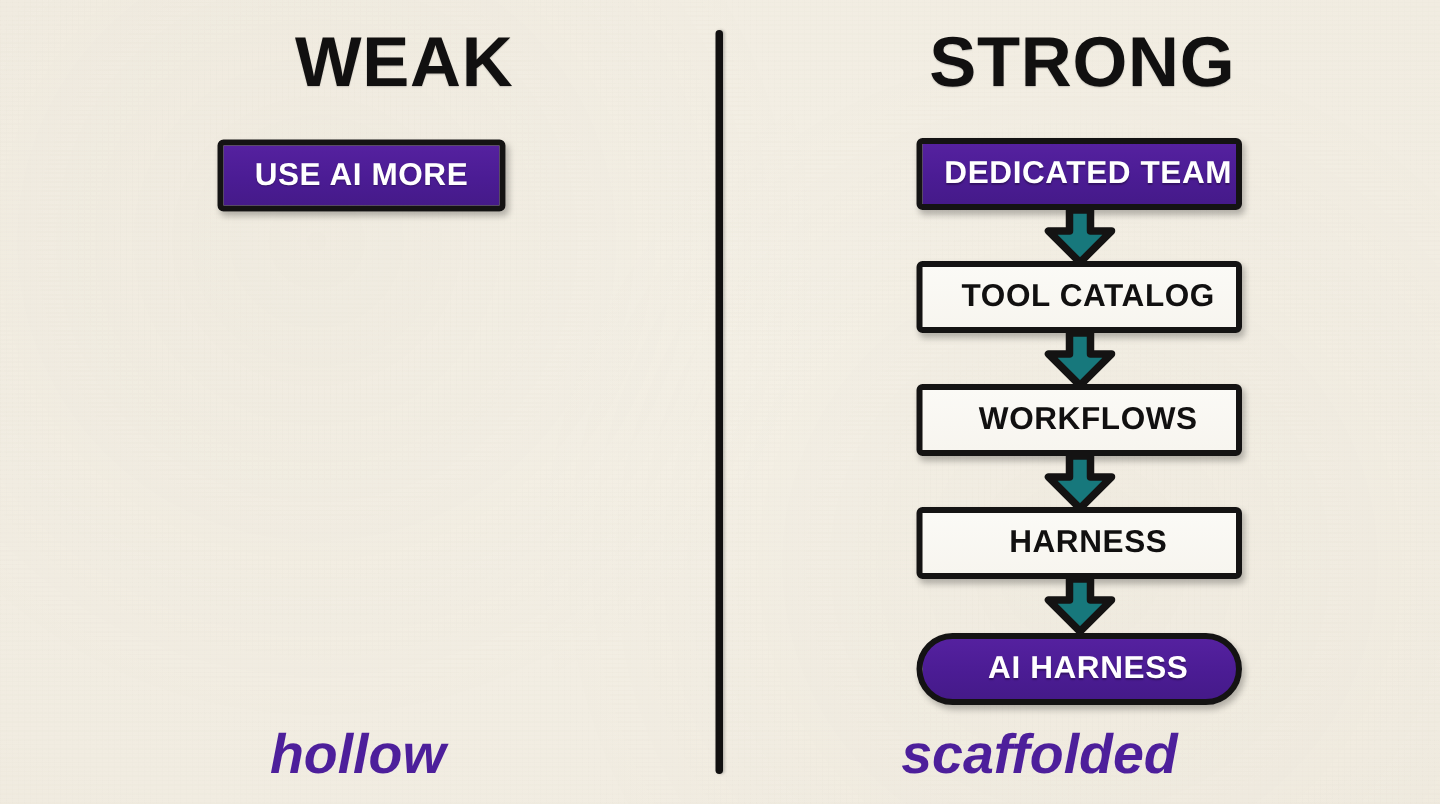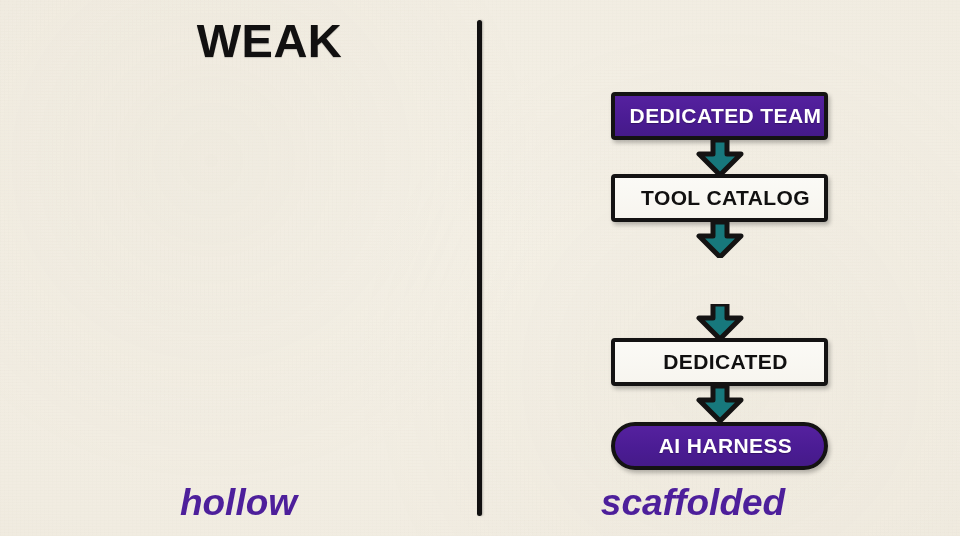--- a/index.html
+++ b/index.html
@@ -141,47 +141,54 @@
 <body>
 
 <div id="stage">
 
   <div id="grain"></div>
 
   <div class="divider"></div>
 
   <div class="heading weak">WEAK</div>
 
+  <div class="heading strong">STRONG</div>
 
+  <div id="node-use-ai-more" class="node purple">
+    <span>USE AI MORE</span>
+  </div>
 
   <div class="caption left">hollow</div>
 
   <div id="node-dedicated-team" class="node purple col-node">
     <span>DEDICATED TEAM</span>
   </div>
 
   <svg id="arrow-1" class="arrow" viewBox="0 0 56 36">
     <path d="M21 0 L35 0 L35 14 L49 14 L28 35 L7 14 L21 14 Z" fill="#17787c" stroke="#141313" stroke-width="5" stroke-linejoin="round"></path>
   </svg>
 
   <div id="node-tool-catalog" class="node white col-node">
     <span>TOOL CATALOG</span>
   </div>
 
   <svg id="arrow-2" class="arrow" viewBox="0 0 56 36">
     <path d="M21 0 L35 0 L35 14 L49 14 L28 35 L7 14 L21 14 Z" fill="#17787c" stroke="#141313" stroke-width="5" stroke-linejoin="round"></path>
   </svg>
 
+  <div id="node-workflows" class="node white col-node">
+    <span>WORKFLOWS</span>
+  </div>
 
   <svg id="arrow-3" class="arrow" viewBox="0 0 56 36">
     <path d="M21 0 L35 0 L35 14 L49 14 L28 35 L7 14 L21 14 Z" fill="#17787c" stroke="#141313" stroke-width="5" stroke-linejoin="round"></path>
   </svg>
 
   <div id="node-training" class="node white col-node">
-    <span>DEDICATED</span>
+    <span>HARNESS</span>
   </div>
 
   <svg id="arrow-4" class="arrow" viewBox="0 0 56 36">
     <path d="M21 0 L35 0 L35 14 L49 14 L28 35 L7 14 L21 14 Z" fill="#17787c" stroke="#141313" stroke-width="5" stroke-linejoin="round"></path>
   </svg>
 
   <div id="node-ai-harness" class="node purple col-node">
     <span>AI HARNESS</span>
   </div>
 

